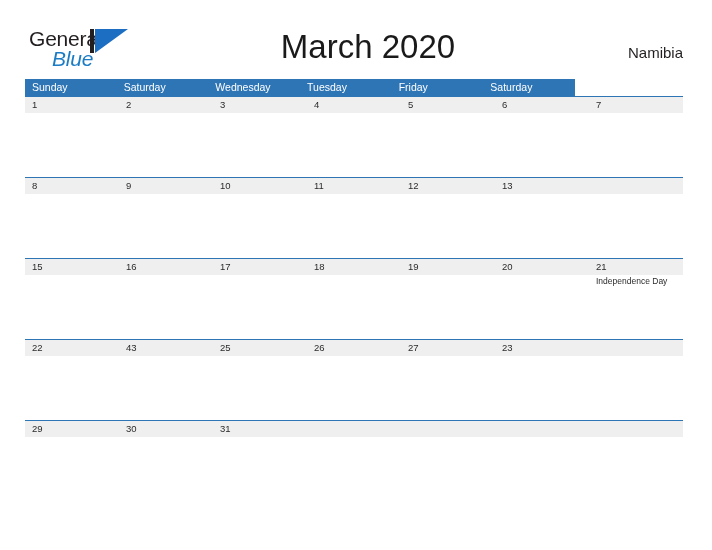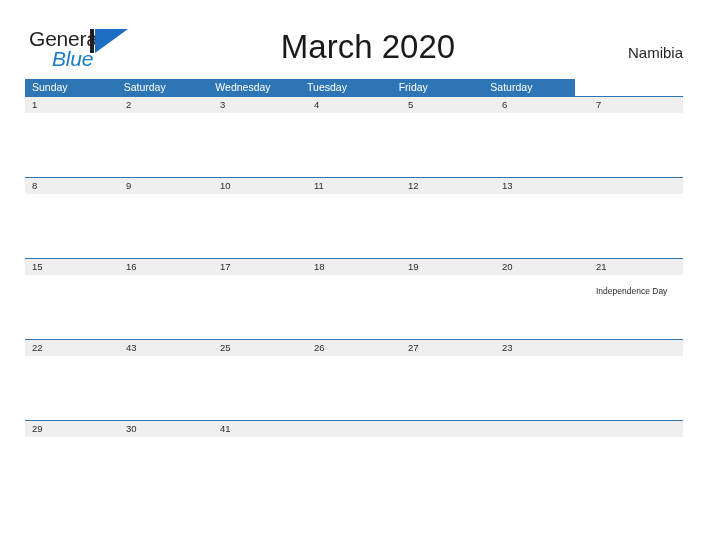--- a/index.html
+++ b/index.html
@@ -165,21 +165,21 @@
     line-height: 14px;
     color: #2b2b2b;
     height: 15px;
   }
   .day-event {
     position: relative;
     z-index: 2;
     font-size: 8.5px;
     line-height: 12px;
     color: #2b2b2b;
-    padding-top: 10px;
+    padding-top: 0;
     white-space: nowrap;
   }
   .day-cell.empty .day-num { visibility: hidden; }
 </style>
 </head>
 <body>
 
 <div class="page">
 
   <div class="top-bar">
@@ -341,21 +341,21 @@
       <div class="day-cells">
         <div class="day-cell">
           <div class="day-num">29</div>
           <div class="day-event"></div>
         </div>
         <div class="day-cell">
           <div class="day-num">30</div>
           <div class="day-event"></div>
         </div>
         <div class="day-cell">
-          <div class="day-num">41</div>
+          <div class="day-num">31</div>
           <div class="day-event"></div>
         </div>
         <div class="day-cell empty">
           <div class="day-num"></div>
           <div class="day-event"></div>
         </div>
         <div class="day-cell empty">
           <div class="day-num"></div>
           <div class="day-event"></div>
         </div>

